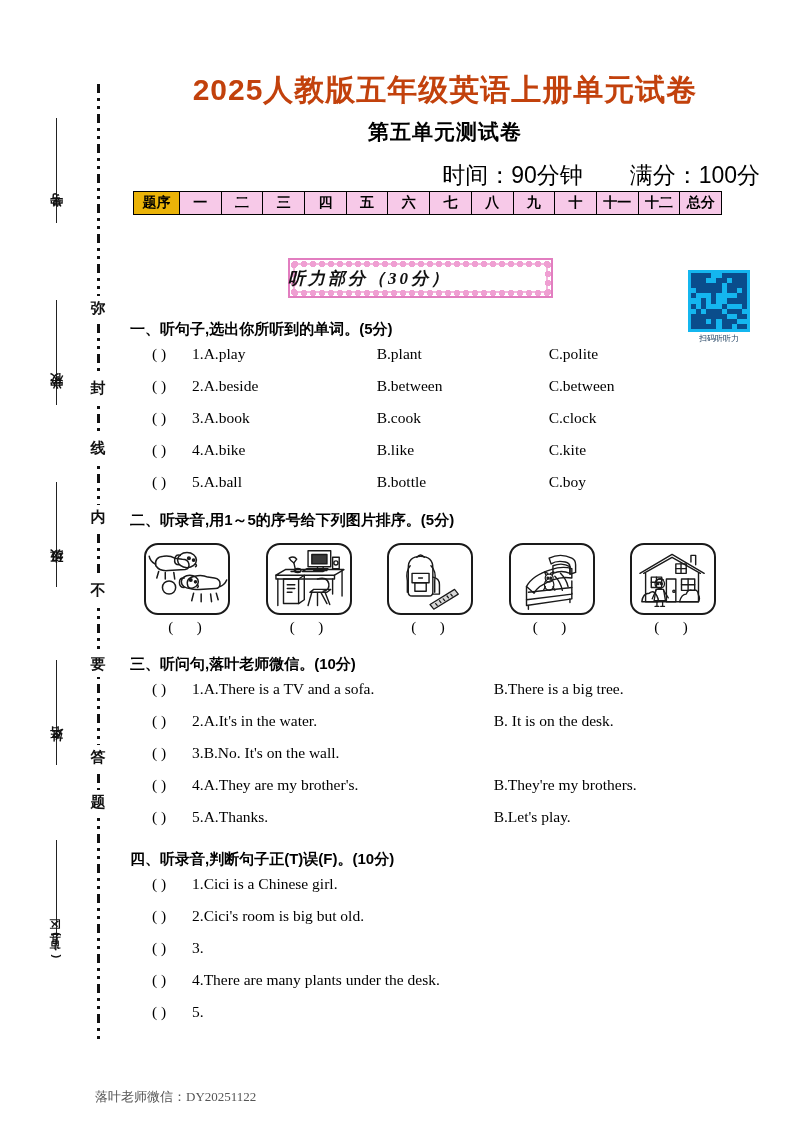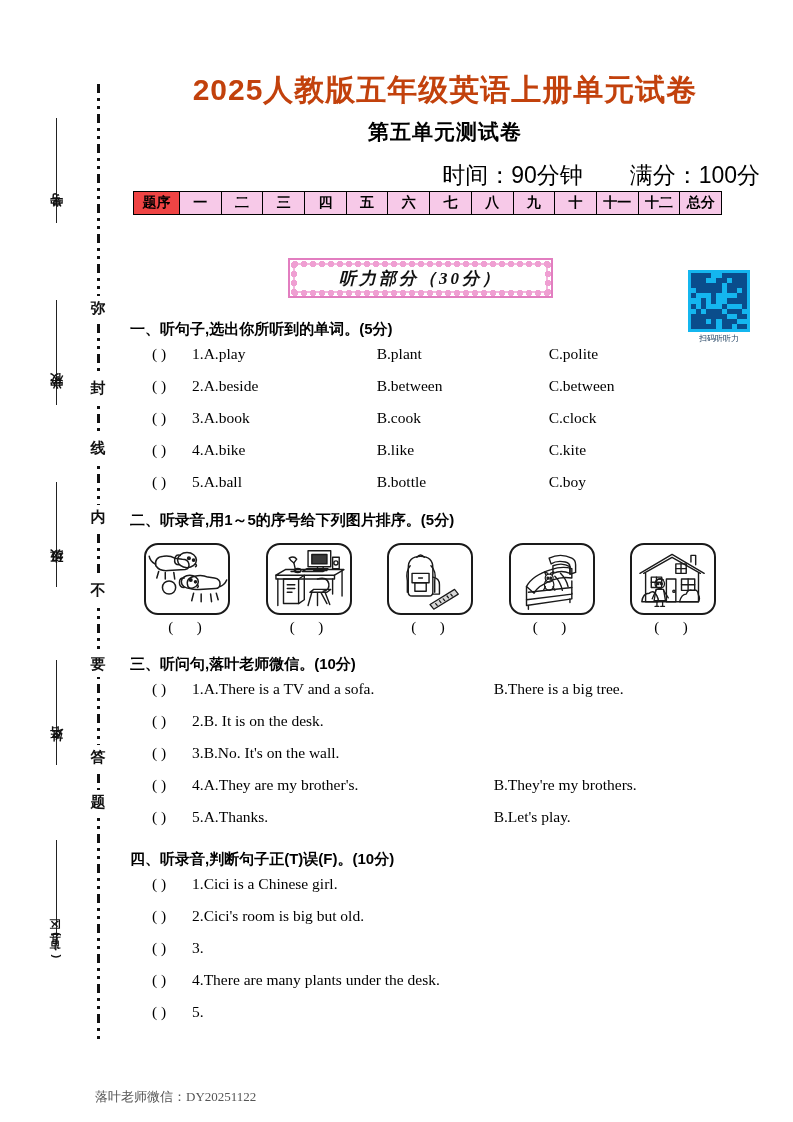--- a/index.html
+++ b/index.html
@@ -118,32 +118,32 @@
   #score-table td {
     border: 1px solid #000;
     height: 22px;
     text-align: center;
     font-family: "Liberation Sans", "DejaVu Sans", sans-serif;
     font-weight: bold;
     font-size: 14px;
     padding: 0;
   }
   #score-table td.hdr { background: #f7c9e8; }
-  #score-table td.rowlabel { background: #ef4444; width: 45px; }
+  #score-table td.rowlabel { background: #eab308; width: 45px; }
   #score-table td.blank { background: #fff; }
 
   
   #listening-banner {
     position: absolute;
     left: 288px; top: 258px;
     width: 265px; height: 40px;
     box-sizing: border-box;
     display: flex;
     align-items: center;
-    justify-content: center;
+    justify-content: flex-start;
   }
   #listening-banner .frame {
     position: absolute;
     left: 0; top: 0; right: 0; bottom: 0;
     border: 2px solid #e27ec0;
     box-shadow: inset 0 0 0 3px #fff, inset 0 0 0 5px #f3b6dd;
   }
   #listening-banner .scallop-t,
   #listening-banner .scallop-b {
     position: absolute;
@@ -713,20 +713,21 @@
     <div class="sec-heading">三、听问句,落叶老师微信。(10分)</div>
     <div class="q-row cols2">
       <span class="q-paren">(    )</span>
       <span class="q-num">1.</span>
       <span class="opt-a">A.There is a TV and a sofa.</span>
       <span class="opt-b">B.There is a big tree.</span>
     </div>
     <div class="q-row cols2">
       <span class="q-paren">(    )</span>
       <span class="q-num">2.</span>
+      <span class="opt-a">A.It's in the water.</span>
       <span class="opt-b">B. It is on the desk.</span>
     </div>
     <div class="q-row cols2">
       <span class="q-paren">(    )</span>
       <span class="q-num">3.</span>
       <span class="opt-b">B.No. It's on the wall.</span>
     </div>
     <div class="q-row cols2">
       <span class="q-paren">(    )</span>
       <span class="q-num">4.</span>

